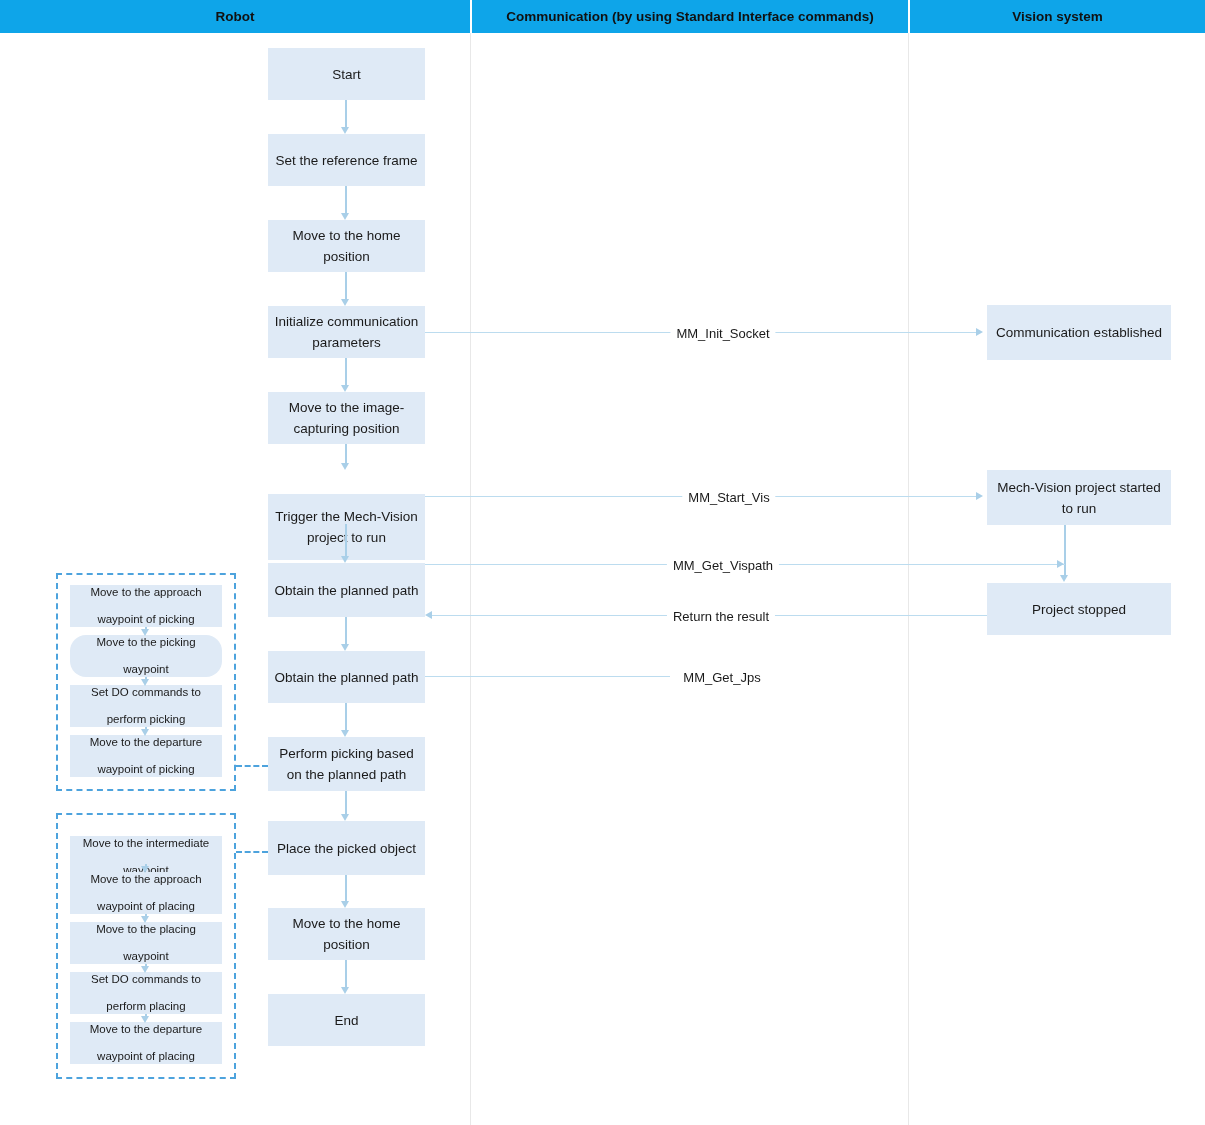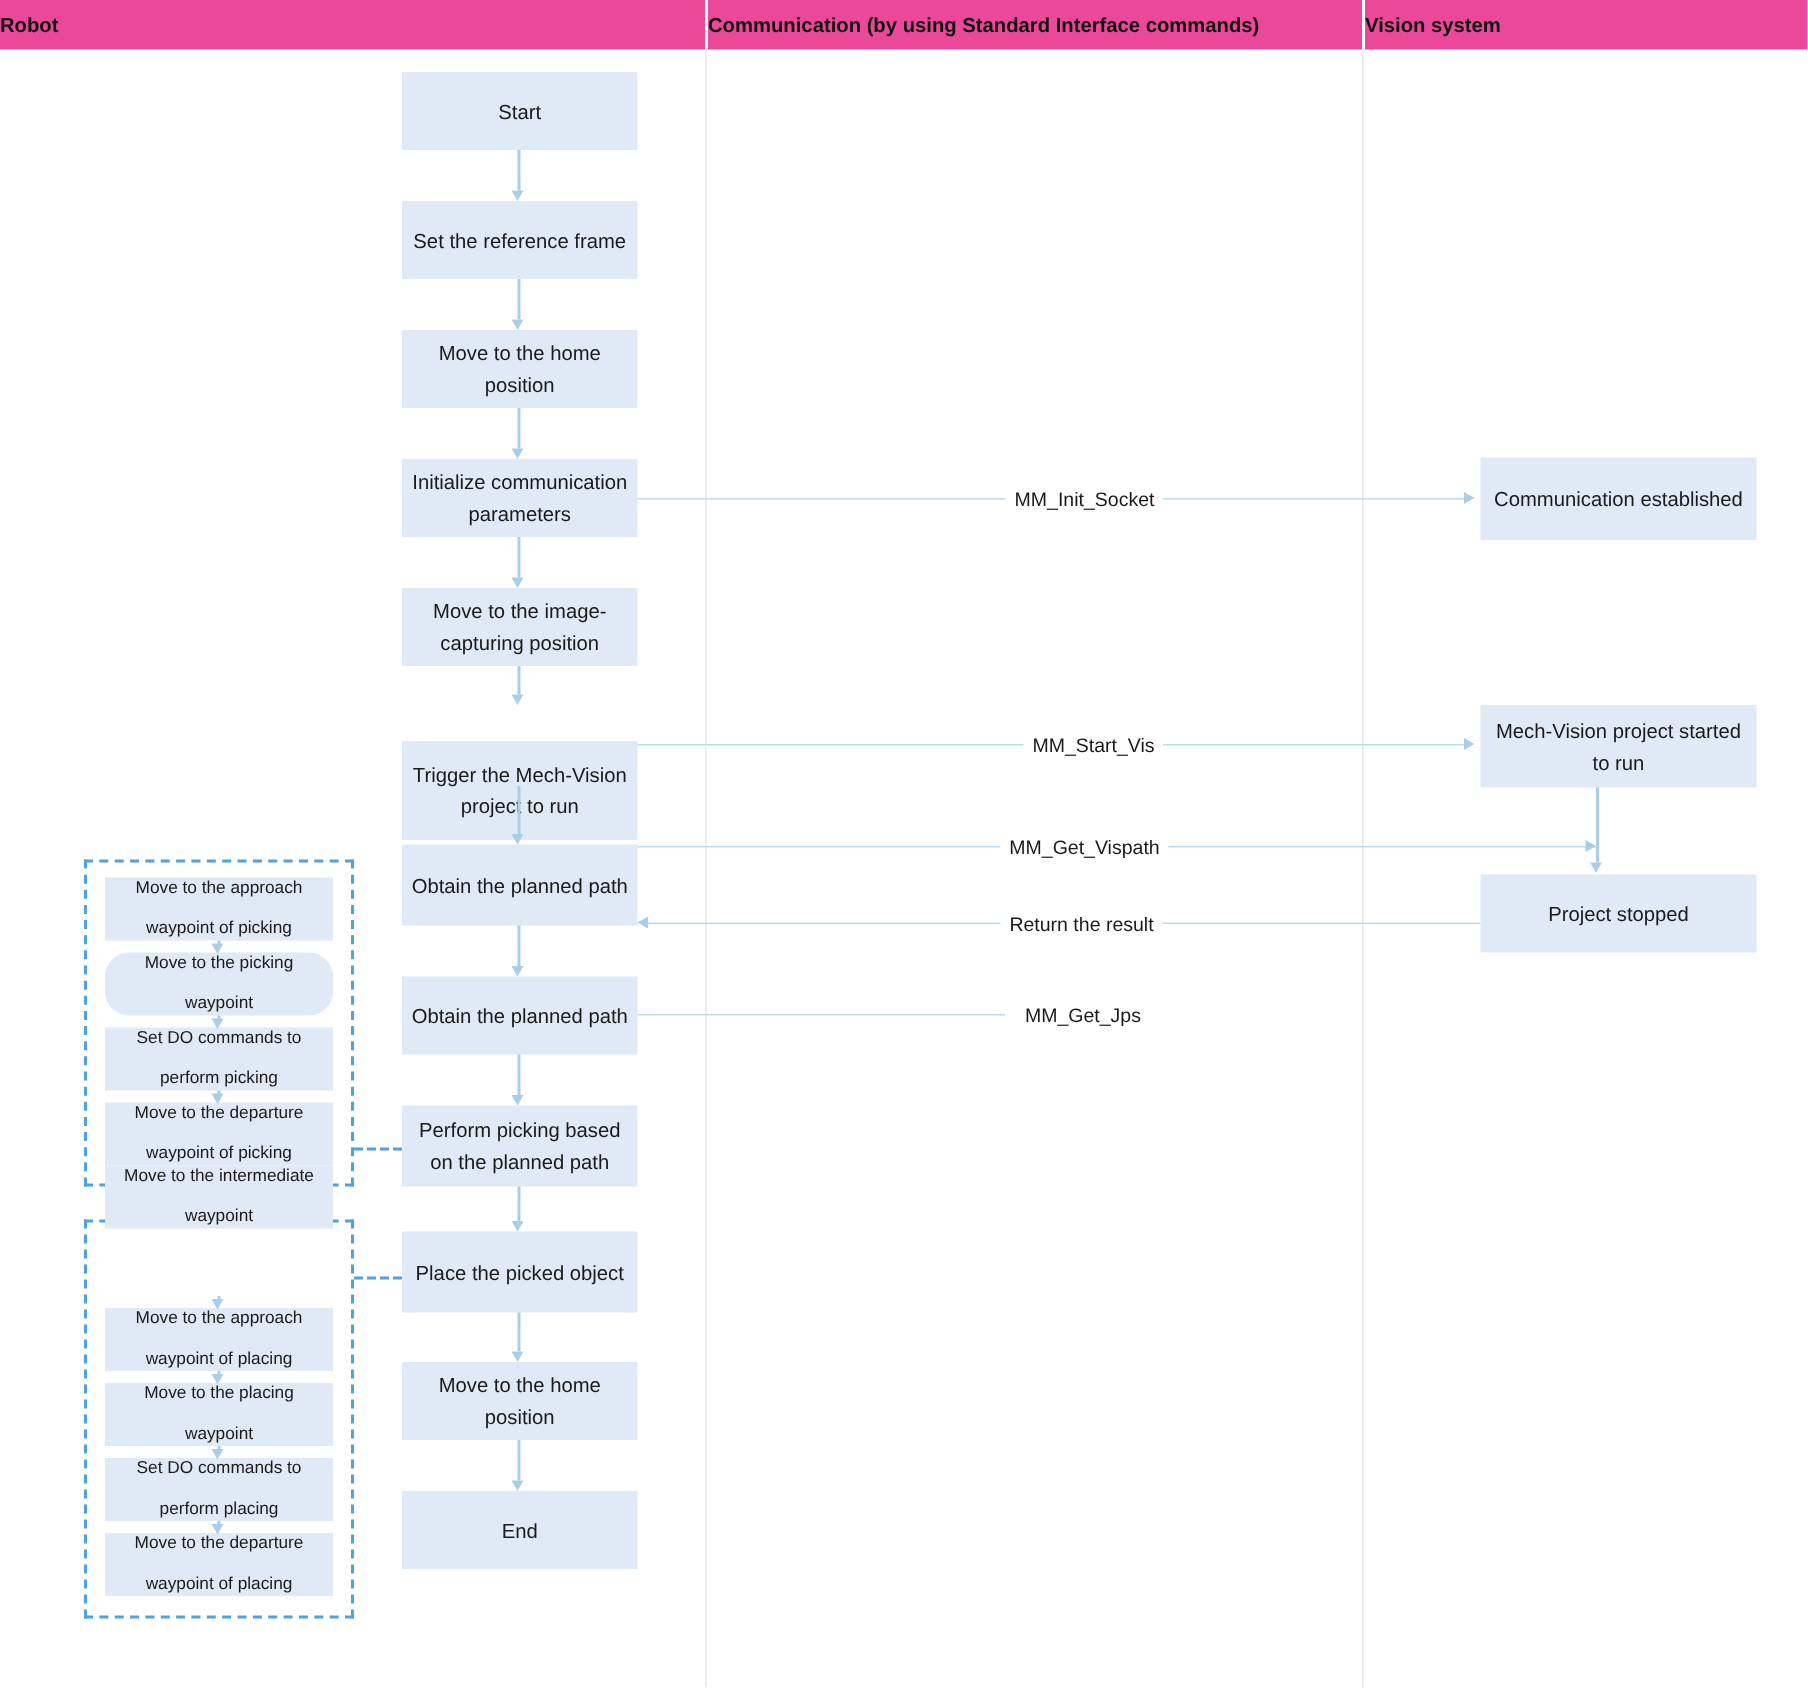--- a/index.html
+++ b/index.html
@@ -7,22 +7,22 @@
     width:1205px;height:1125px;
     background:#ffffff;
     font-family:"Liberation Sans", sans-serif;
     position:relative;
     overflow:hidden;
     color:#1a1a1a;
   }
   
   .lane-header{
     position:absolute;top:0;height:33px;
-    background:#ec4899;
-    display:flex;align-items:center;justify-content:flex-start;
+    background:#0ea5e9;
+    display:flex;align-items:center;justify-content:center;
     font-weight:bold;font-size:13.5px;color:#111;
     box-sizing:border-box;
   }
   .lane-header.robot{left:0;width:470px;}
   .lane-header.comm{left:472px;width:436px;}
   .lane-header.vision{left:910px;width:295px;}
 
   
   .lane-divider{
     position:absolute;top:33px;bottom:0;width:1px;
@@ -231,21 +231,21 @@
 <div class="arrow-down" style="left:141px;top:629px;"></div>
 <div class="vline" style="left:145px;top:677px;height:4px;"></div>
 <div class="arrow-down" style="left:141px;top:679px;"></div>
 <div class="vline" style="left:145px;top:727px;height:4px;"></div>
 <div class="arrow-down" style="left:141px;top:729px;"></div>
 
 <div class="dashed-conn" style="left:236px;top:765px;width:32px;"></div>
 
 <div class="dashed-group" style="left:56px;top:813px;width:180px;height:266px;"></div>
 
-<div class="pbox sub" style="top:777px;">
+<div class="pbox sub" style="top:836px;">
     <span>Move to the intermediate waypoint</span>
   </div>
 <div class="pbox sub" style="top:872px;">
     <span>Move to the approach waypoint of placing</span>
   </div>
 <div class="pbox sub" style="top:922px;">
     <span>Move to the placing waypoint</span>
   </div>
 <div class="pbox sub" style="top:972px;">
     <span>Set DO commands to perform placing</span>

